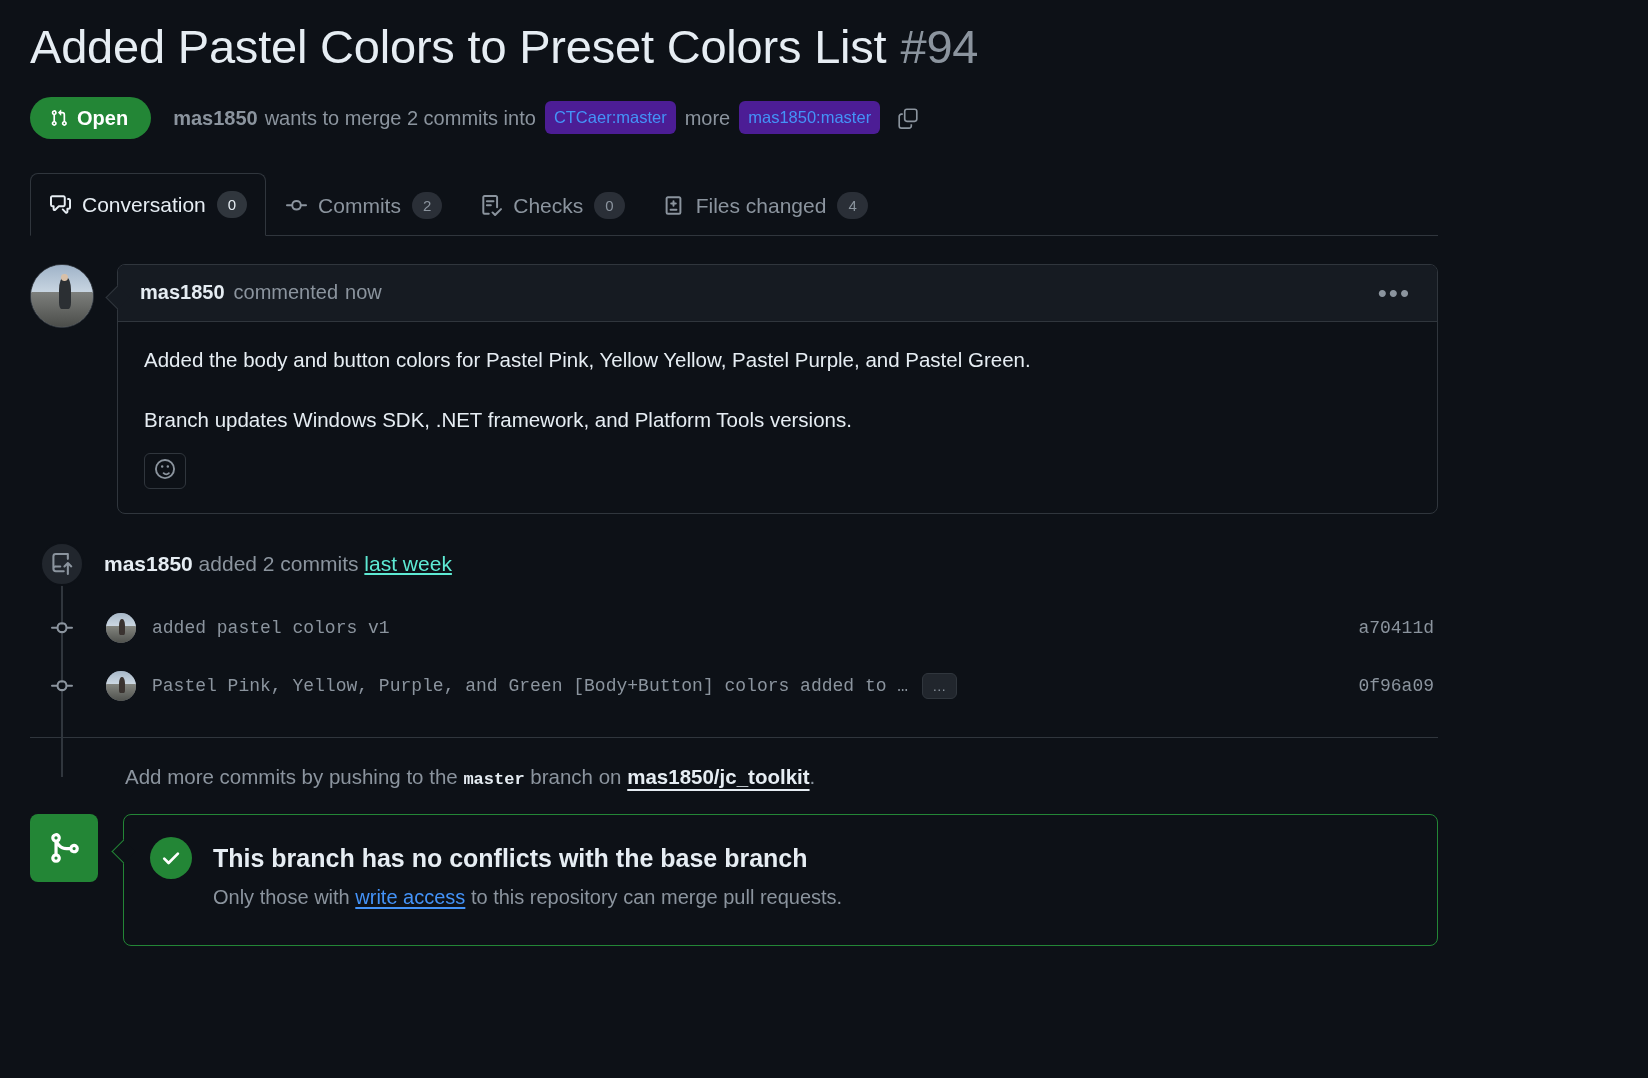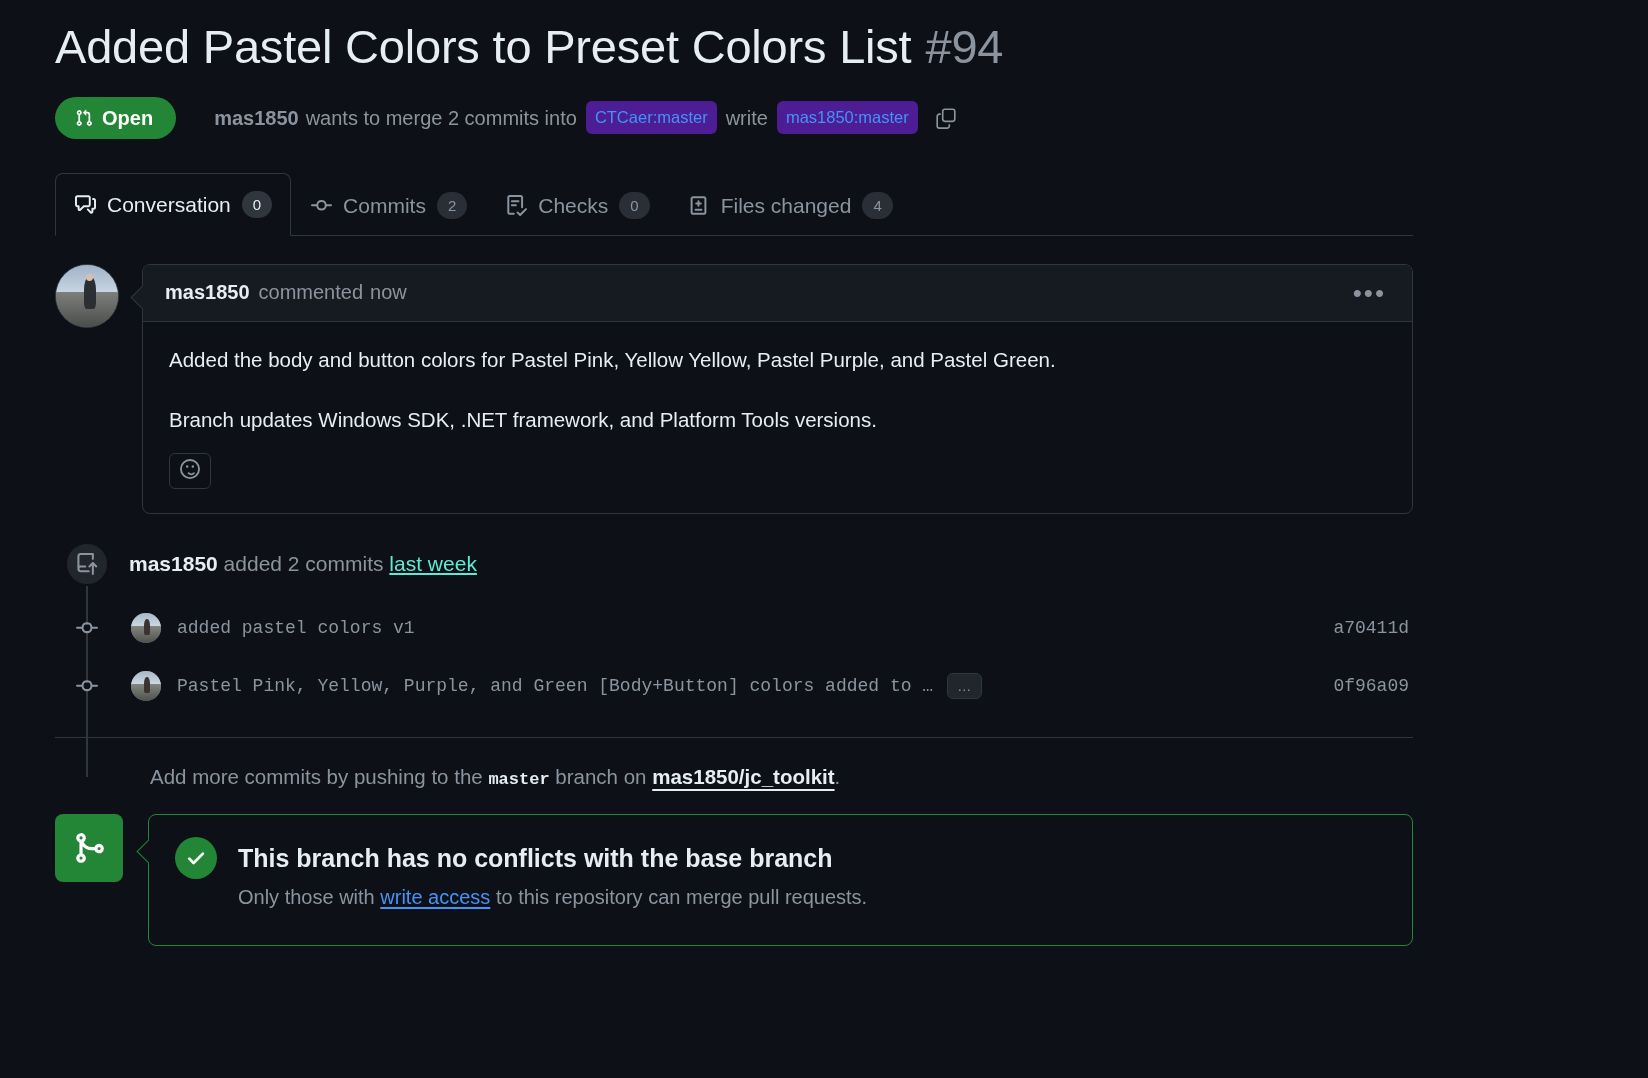--- a/index.html
+++ b/index.html
@@ -4,38 +4,38 @@
 <style>
   * { box-sizing: border-box; }
   html, body {
     margin: 0; padding: 0;
     width: 1648px; height: 1078px;
     background: #0d1117;
     font-family: "Liberation Sans", sans-serif;
     color: #e6edf3;
     overflow: hidden;
   }
-  .page { position: relative; width: 1468px; height: 1078px; padding: 0 55px; }
+  .page { position: relative; width: 1468px; height: 1078px; padding: 0 30px; }
 
   
   .title-row {
     display: flex; align-items: baseline; flex-wrap: wrap;
     padding-top: 18px;
   }
   .pr-title {
     font-size: 47px; font-weight: 400; line-height: 1.25;
     color: #e6edf3; letter-spacing: -0.2px;
   }
   .pr-number {
     font-size: 47px; font-weight: 300; color: #8b949e;
     margin-left: 14px; letter-spacing: -0.2px;
   }
 
   
-  .subhead { display: flex; align-items: center; margin-top: 20px; gap: 16px; }
+  .subhead { display: flex; align-items: center; margin-top: 20px; gap: 0; }
   .state-badge {
     display: inline-flex; align-items: center; gap: 9px;
     background: #238636; color: #ffffff;
     border-radius: 24px; padding: 11px 23px 11px 20px;
     font-size: 20px; font-weight: 600; line-height: 1;
   }
   .state-badge svg { display:block; }
   .subhead-text {
     margin-left: 22px; font-size: 20px; color: #8b949e; line-height: 1.4;
     display: flex; align-items: center; flex-wrap: wrap; gap: 0;
@@ -238,21 +238,21 @@
         <svg width="18" height="18" viewBox="0 0 16 16" fill="#ffffff" aria-hidden="true">
           <path d="M1.5 3.25a2.25 2.25 0 1 1 3 2.122v5.256a2.251 2.251 0 1 1-1.5 0V5.372A2.25 2.25 0 0 1 1.5 3.25Zm5.677-.177L9.573.677A.25.25 0 0 1 10 .854V2.5h1A2.5 2.5 0 0 1 13.5 5v5.628a2.251 2.251 0 1 1-1.5 0V5a1 1 0 0 0-1-1h-1v1.646a.25.25 0 0 1-.427.177L7.177 3.427a.25.25 0 0 1 0-.354ZM3.75 2.5a.75.75 0 1 0 0 1.5.75.75 0 0 0 0-1.5Zm0 9.5a.75.75 0 1 0 0 1.5.75.75 0 0 0 0-1.5Zm8.25.75a.75.75 0 1 0 1.5 0 .75.75 0 0 0-1.5 0Z"></path>
         </svg>
       </span>
       <span>Open</span>
     </span>
     <span class="subhead-text">
       <span class="actor">mas1850</span>
       <span class="plain">wants to merge 2 commits into</span>
       <span class="branch-chip">CTCaer:master</span>
-      <span class="plain" style="margin-left:9px">write</span>
+      <span class="plain" style="margin-left:9px">more</span>
       <span class="branch-chip">mas1850:master</span>
       <span class="copy-btn">
         <svg width="22" height="22" viewBox="0 0 16 16" fill="none" stroke="currentColor" stroke-width="1.2">
           <rect x="5.6" y="1.6" width="8.8" height="8.8" rx="1.6"></rect>
           <path d="M10.4 12.6v1.2a1.6 1.6 0 0 1-1.6 1.6H3.2a1.6 1.6 0 0 1-1.6-1.6V6.8a1.6 1.6 0 0 1 1.6-1.6h1"></path>
         </svg>
       </span>
     </span>
   </div>
 

